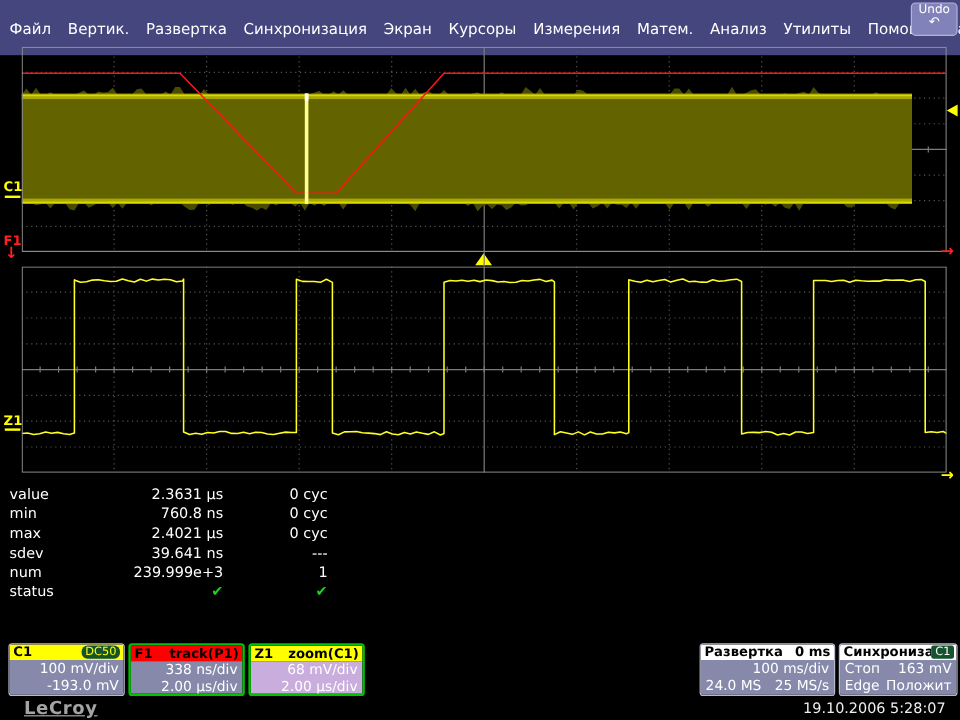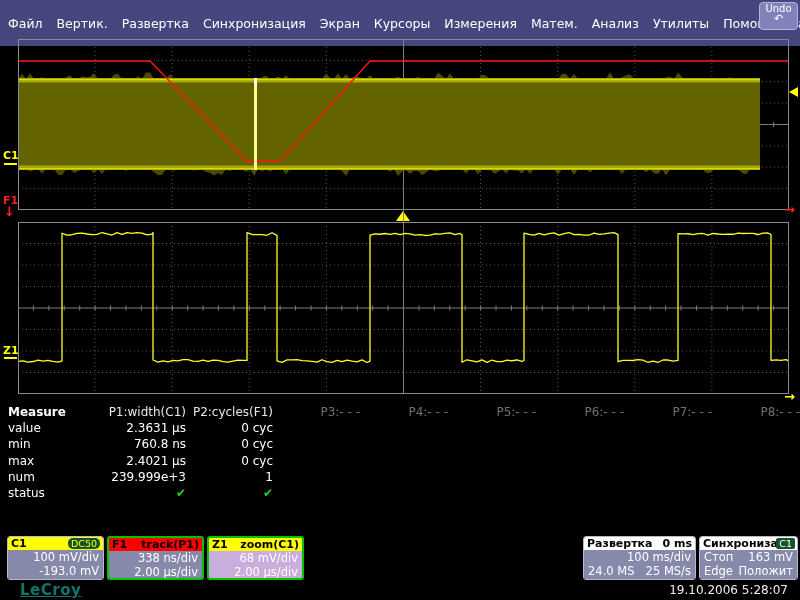--- a/index.html
+++ b/index.html
@@ -50,21 +50,21 @@
   .t-red{background:#ff0000;}
   .t-white{background:#ffffff;}
   .dbadge{background:#14532d;color:#ffff00;border-radius:5px;padding:0 3px;font-size:9.5px;
           font-weight:normal;line-height:11px;}
   .dbadge.bw{color:#fff;border-radius:2px;}
   .dbody{height:100%;background:#8789ab;color:#fff;padding:0 4px;}
   .dbody.lav{background:#c9addc;}
   .dline{height:14px;line-height:14px;text-align:right;white-space:nowrap;}
   .dline.split{display:flex;justify-content:space-between;}
   
-  #logo{position:absolute;left:20px;top:581px;color:#0f766e;font-weight:bold;font-size:15px;
+  #logo{position:absolute;left:20px;top:581px;color:#a3a3a3;font-weight:bold;font-size:15px;
         text-decoration:underline;letter-spacing:0.5px;}
   #datetime{position:absolute;right:12px;top:583px;color:#eee;font-size:12px;}
 </style>
 </head>
 <body>
 
 <div id="screen">
 
   <div class="menubar">
     <span class="mitem">Файл</span>
@@ -241,31 +241,20 @@
   <div class="lab-bar" style="left:4px;top:357px;"></div>
 
   <div class="tri-up" style="left:396px;top:211px;"></div>
   <div class="mid-vline" style="left:403px;top:209px;height:13px;"></div>
   <div class="tri-left" style="left:789px;top:87px;"></div>
   <span class="arrow-glyph" style="left:784px;top:203px;color:#ff2020;">→</span>
   <span class="arrow-glyph" style="left:784px;top:390px;color:#ffff00;">→</span>
 
   <div id="measure">
       <div class="m-row">
-        <div class="m-cell m-label m-measure">Measure</div>
-        <div class="m-cell m-head">P1:width(C1)</div>
-        <div class="m-cell m-head">P2:cycles(F1)</div>
-        <div class="m-cell m-head m-inactive">P3:- - -</div>
-        <div class="m-cell m-head m-inactive">P4:- - -</div>
-        <div class="m-cell m-head m-inactive">P5:- - -</div>
-        <div class="m-cell m-head m-inactive">P6:- - -</div>
-        <div class="m-cell m-head m-inactive">P7:- - -</div>
-        <div class="m-cell m-head m-inactive">P8:- - -</div>
-      </div>
-      <div class="m-row">
         <div class="m-cell m-label">value</div>
         <div class="m-cell">2.3631 µs</div>
         <div class="m-cell">0 cyc</div>
         <div class="m-cell"></div>
         <div class="m-cell"></div>
         <div class="m-cell"></div>
         <div class="m-cell"></div>
         <div class="m-cell"></div>
         <div class="m-cell"></div>
       </div>
@@ -277,20 +266,31 @@
         <div class="m-cell"></div>
         <div class="m-cell"></div>
         <div class="m-cell"></div>
         <div class="m-cell"></div>
         <div class="m-cell"></div>
       </div>
       <div class="m-row">
         <div class="m-cell m-label">max</div>
         <div class="m-cell">2.4021 µs</div>
         <div class="m-cell">0 cyc</div>
+        <div class="m-cell"></div>
+        <div class="m-cell"></div>
+        <div class="m-cell"></div>
+        <div class="m-cell"></div>
+        <div class="m-cell"></div>
+        <div class="m-cell"></div>
+      </div>
+      <div class="m-row">
+        <div class="m-cell m-label">sdev</div>
+        <div class="m-cell">39.641 ns</div>
+        <div class="m-cell">---</div>
         <div class="m-cell"></div>
         <div class="m-cell"></div>
         <div class="m-cell"></div>
         <div class="m-cell"></div>
         <div class="m-cell"></div>
         <div class="m-cell"></div>
       </div>
       <div class="m-row">
         <div class="m-cell m-label">num</div>
         <div class="m-cell">239.999e+3</div>

